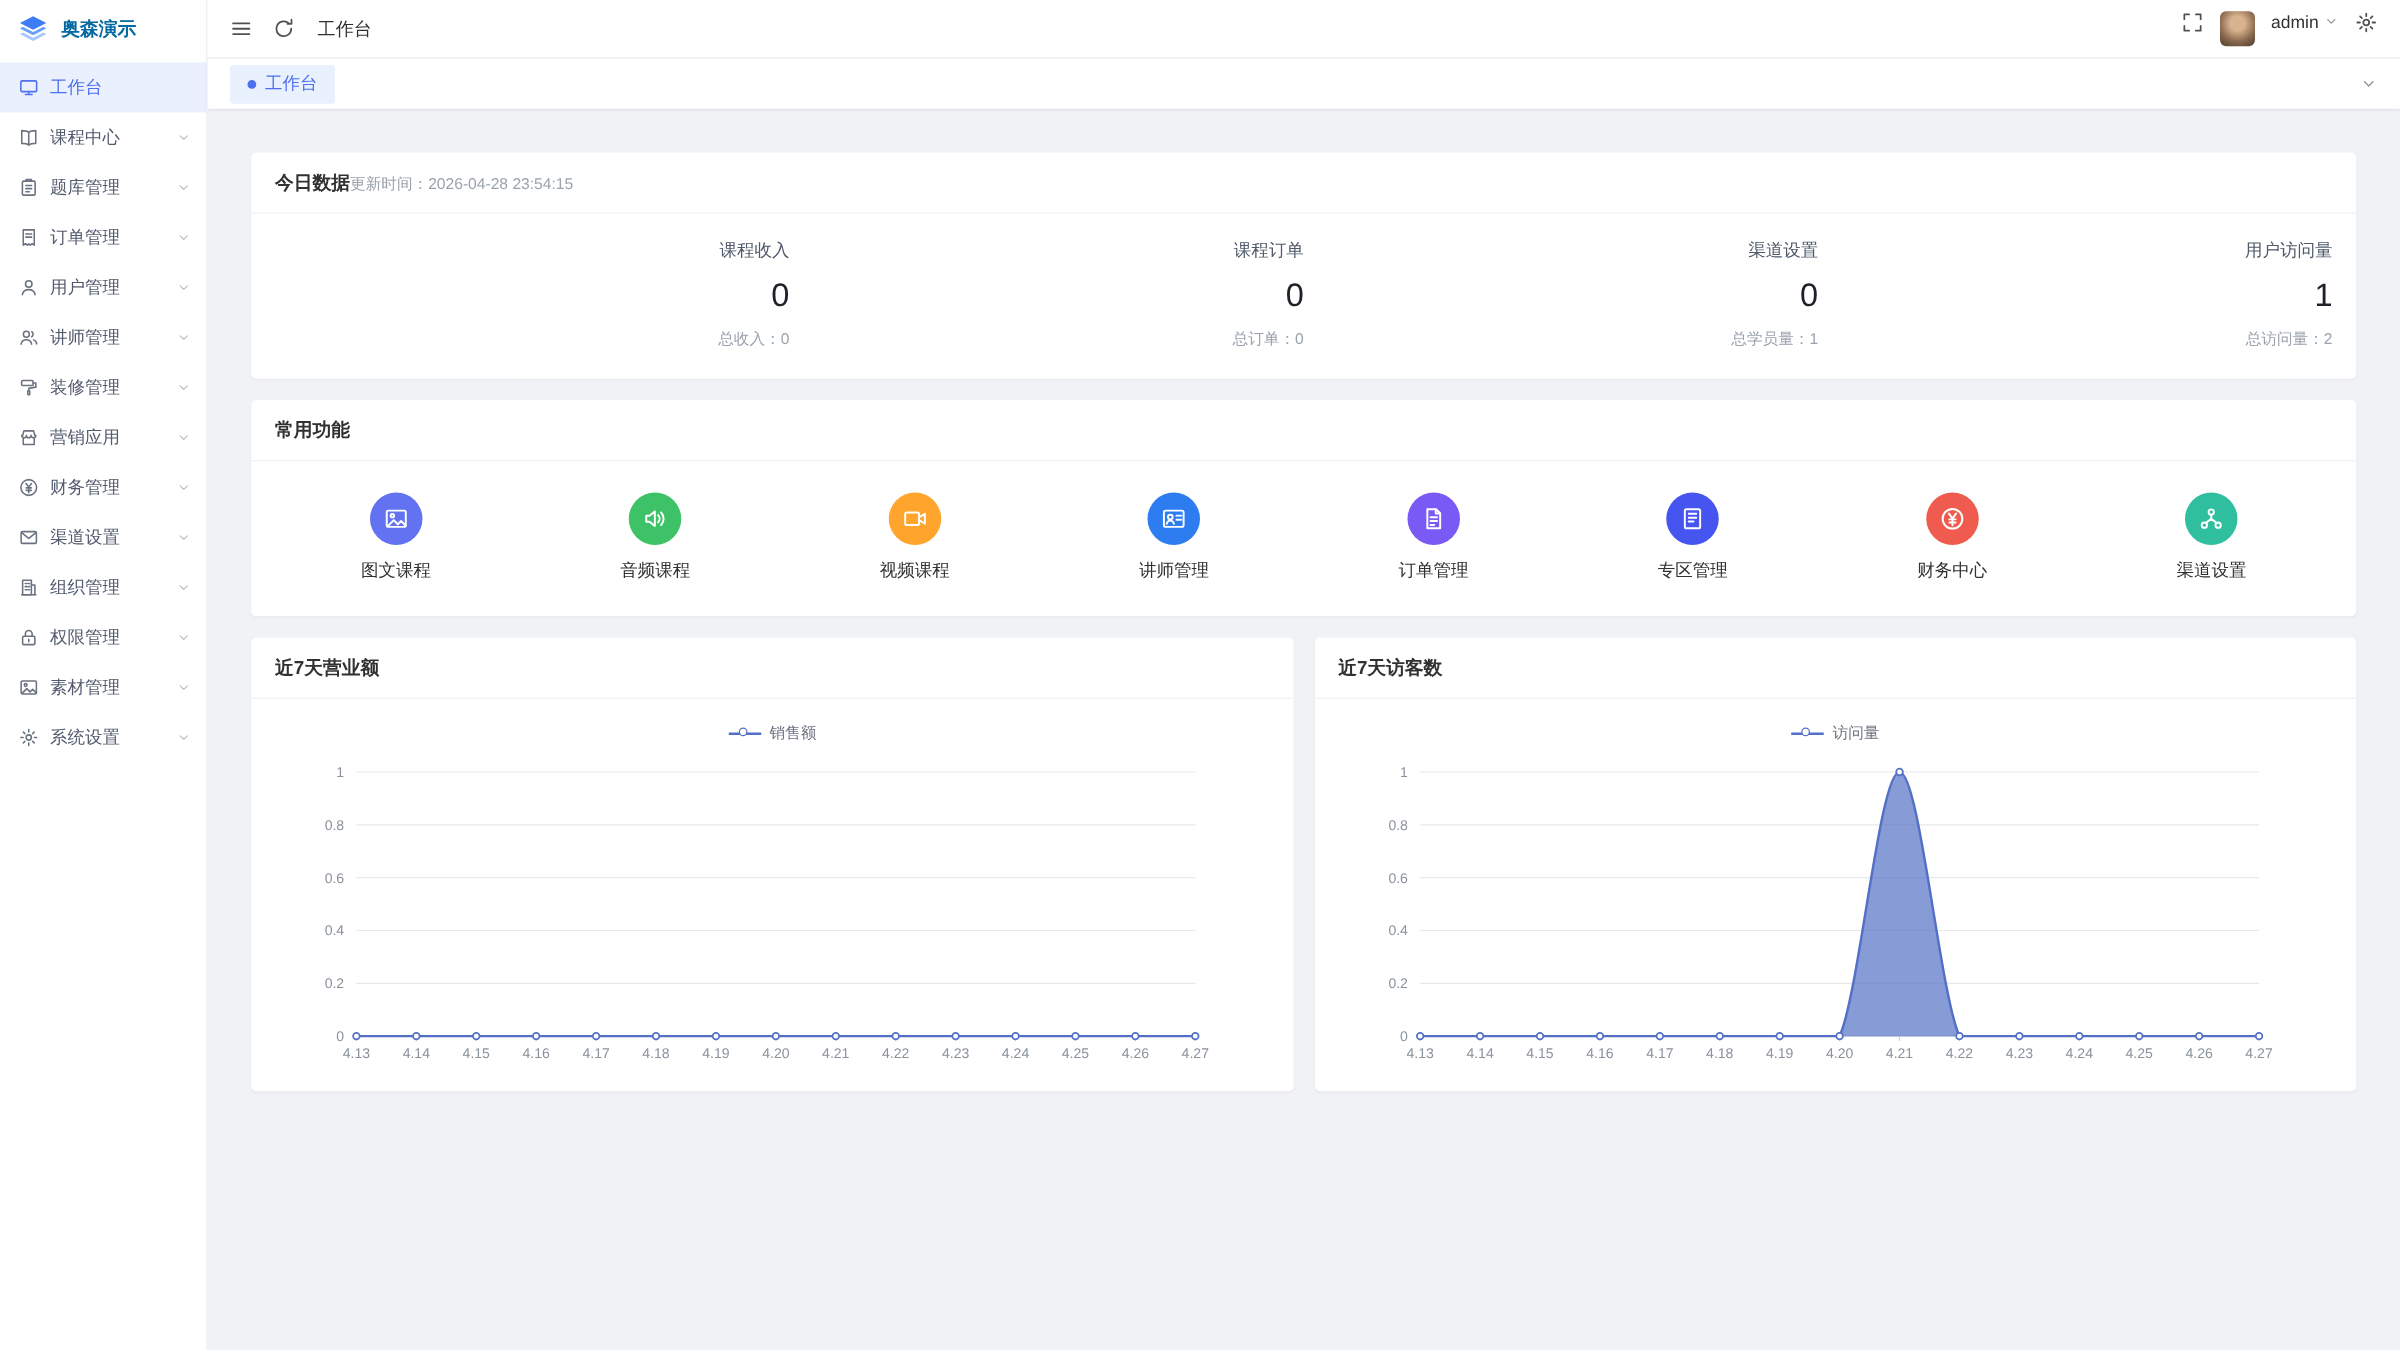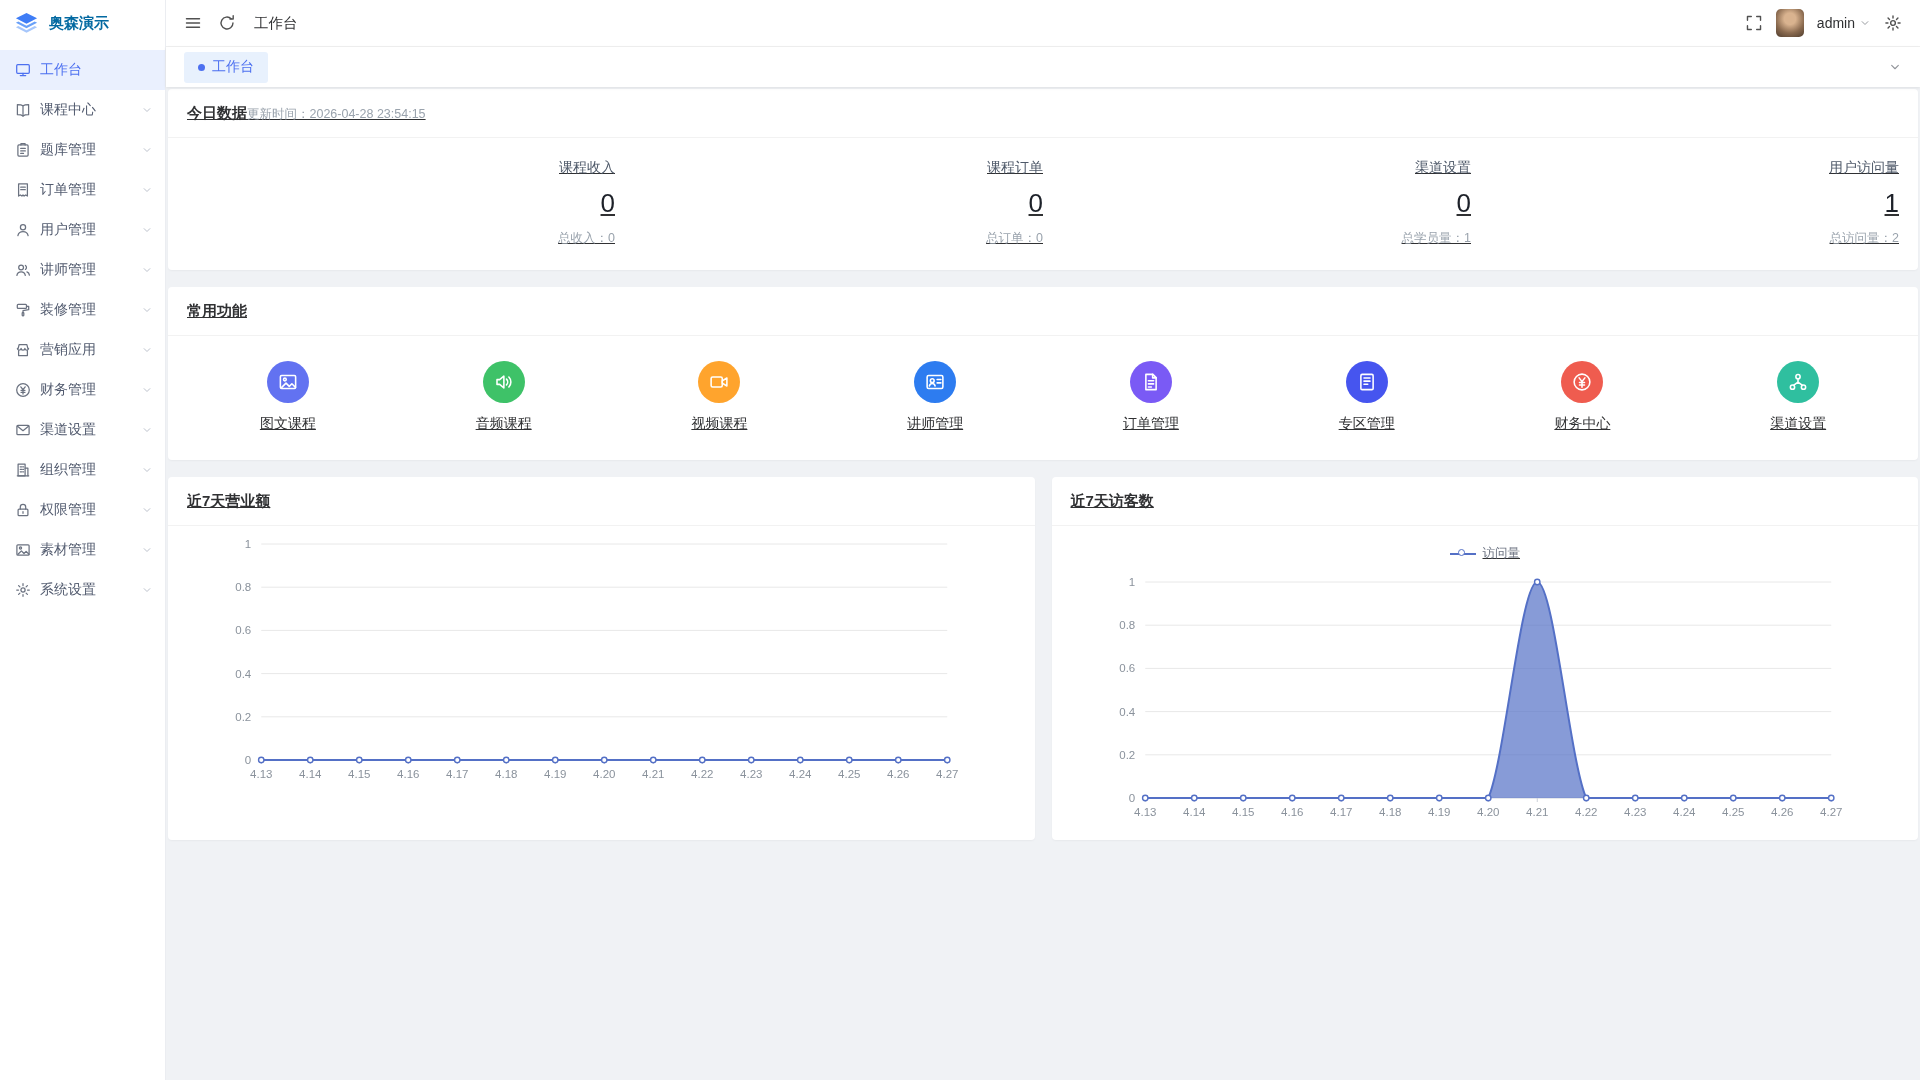--- a/index.html
+++ b/index.html
@@ -30,31 +30,31 @@
   .menu-item.active .mi-icon{color:var(--accent);}
 
   
   .main{flex:1;display:flex;flex-direction:column;min-width:0;}
 
   .topbar{height:47px;background:#fff;display:flex;align-items:center;justify-content:space-between;padding:0 18px;border-bottom:1px solid #f0f0f0;flex-shrink:0;}
   .topbar-left{display:flex;align-items:center;gap:16px;}
   .icon-btn{width:18px;height:18px;display:inline-flex;color:#515151;cursor:pointer;flex-shrink:0;}
   .icon-btn.sm{width:14px;height:14px;color:#909399;}
   .topbar-title{font-size:14.5px;color:#303133;margin-left:2px;}
-  .topbar-right{display:flex;align-items:center;gap:13px;}
+  .topbar-right{display:flex;align-items:flex-start;gap:13px;}
   .avatar{width:28px;height:28px;border-radius:5px;cursor:pointer;
     background:radial-gradient(circle at 50% 35%, #d9b38f 25%, #8a6a4f 62%, #4e3c2d);}
   .username{display:inline-flex;align-items:center;gap:4px;font-size:14px;color:#303133;cursor:pointer;}
   .chev{width:12px;height:12px;display:inline-flex;color:#909399;}
 
   .tabbar{height:40px;background:#fff;display:flex;align-items:center;justify-content:space-between;padding:0 18px;box-shadow:0 1px 3px rgba(0,0,0,.08);position:relative;z-index:2;flex-shrink:0;}
   .tab{display:inline-flex;align-items:center;gap:7px;height:31px;padding:0 14px;border-radius:3px;background:var(--tab-bg);color:var(--accent);font-size:14px;cursor:pointer;}
   .tab-dot{width:7px;height:7px;border-radius:50%;background:currentColor;flex-shrink:0;}
 
-  .content{flex:1;overflow:auto;padding:2px;text-decoration:underline;}
+  .content{flex:1;overflow:auto;padding:35px;}
 
   .card{background:#fff;border-radius:4px;margin-bottom:17px;box-shadow:0 1px 2px rgba(0,0,0,.04);}
   .card-header{display:flex;align-items:baseline;padding:15px 19px 14px;border-bottom:1px solid #f2f2f2;}
   .card-title{font-size:15px;font-weight:600;color:#303133;}
   .card-subtitle{font-size:12.5px;font-weight:400;color:#9aa3ad;}
 
   
   .stats{display:flex;padding:21px 19px 23px;}
   .stat{width:25%;text-align:right;}
   .stat-label{font-size:14px;color:#4e5969;}
@@ -461,20 +461,29 @@
               <span class="shortcut-label">渠道设置</span>
             </div>
           </div>
       </section>
 
       <div class="charts-row">
         <section class="card chart-card">
           <div class="card-header">
             <span class="card-title">近7天营业额</span>
           </div>
+          <div class="chart-legend" id="legend0">
+              <span class="legend-item">
+                <span class="legend-marker" style="--c:#5470c6">
+                  <i></i>
+                  <b></b>
+                </span>
+                <span class="legend-label">销售额</span>
+              </span>
+            </div>
           <svg class="chart" id="chart0" viewBox="0 0 852 276">
               <text x="76" y="238" text-anchor="end">0</text>
               <line x1="86" y1="190.8" x2="772" y2="190.8" stroke="#e8e8e8"></line>
               <text x="76" y="194.8" text-anchor="end">0.2</text>
               <line x1="86" y1="147.6" x2="772" y2="147.6" stroke="#e8e8e8"></line>
               <text x="76" y="151.6" text-anchor="end">0.4</text>
               <line x1="86" y1="104.4" x2="772" y2="104.4" stroke="#e8e8e8"></line>
               <text x="76" y="108.4" text-anchor="end">0.6</text>
               <line x1="86" y1="61.19999999999999" x2="772" y2="61.19999999999999" stroke="#e8e8e8"></line>
               <text x="76" y="65.19999999999999" text-anchor="end">0.8</text>

